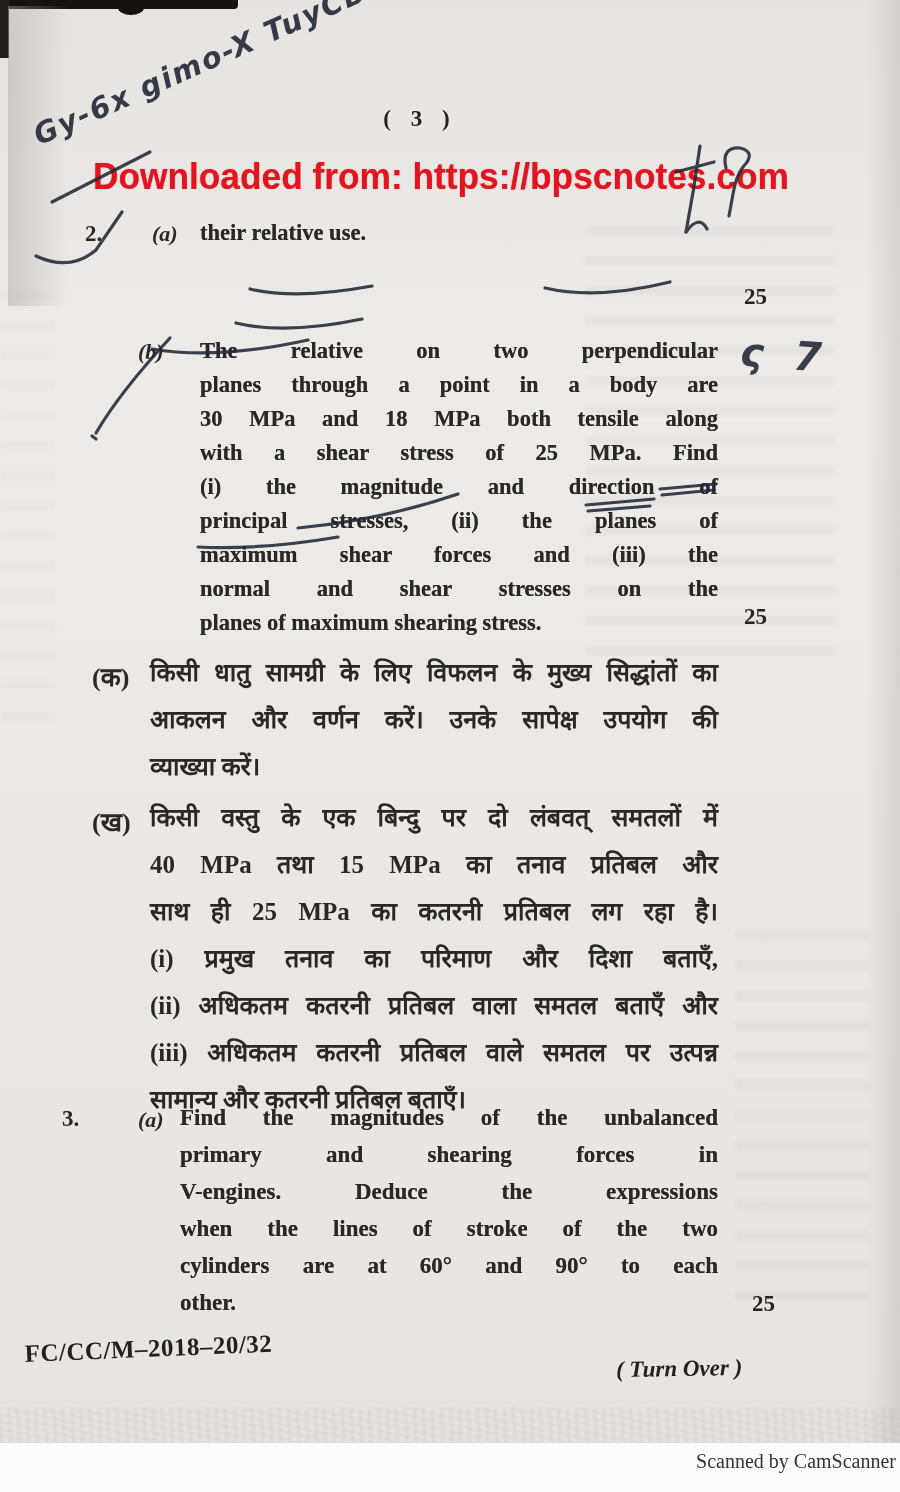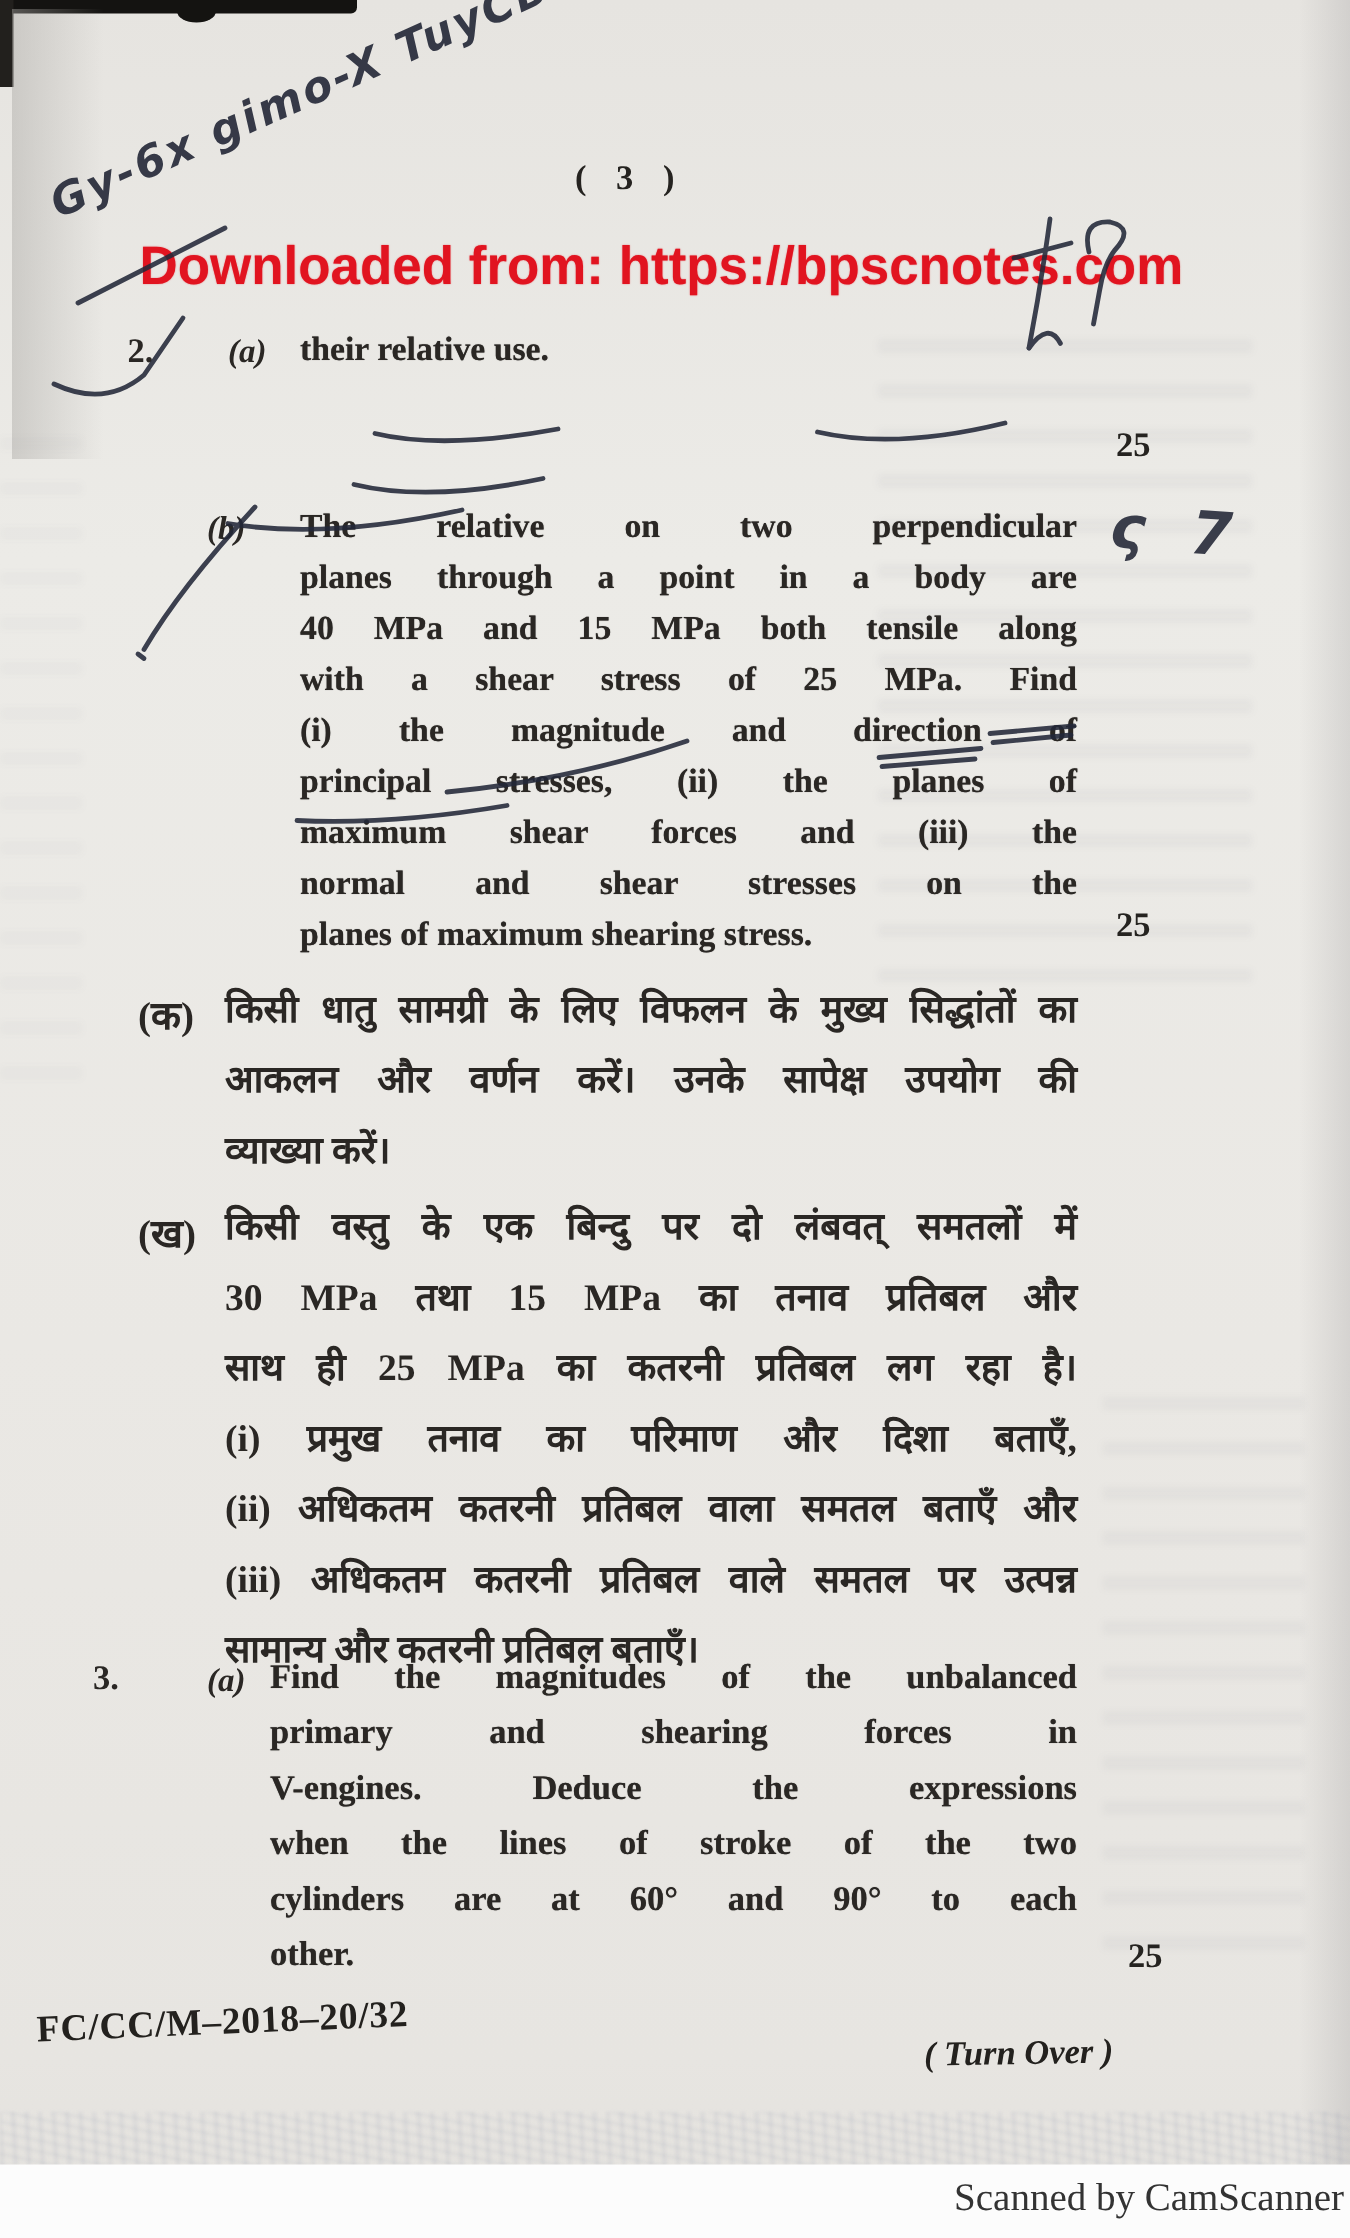--- a/index.html
+++ b/index.html
@@ -46,21 +46,21 @@
   .q3a .tline{font-size:23px;height:37px;}
   .hindi .tline{font-size:25px;font-weight:bold;height:47px;
     font-family:"Liberation Serif","DejaVu Serif",serif;}
   .hlabel{position:absolute;font-size:26px;font-weight:bold;}
   .marks{position:absolute;font-size:23px;font-weight:bold;color:#252320;}
 
   .footer-left{position:absolute;left:24px;top:1340px;font-size:25px;font-weight:bold;
     letter-spacing:.5px;transform:rotate(-2.4deg);transform-origin:left top;color:#23211e;}
   .footer-right{position:absolute;left:616px;top:1356px;font-size:23px;font-weight:bold;
     font-style:italic;transform:rotate(-1deg);color:#23211e;}
-  .scanner{position:absolute;right:4px;top:1450px;font-size:26px;color:#333;
+  .scanner{position:absolute;right:4px;top:1450px;font-size:20px;color:#333;
     font-family:"Liberation Serif","DejaVu Serif",serif;}
 
   .hand{color:#272b3a;font-style:italic;font-weight:bold;
     font-family:"DejaVu Sans","Liberation Sans",sans-serif;}
   .top-note{position:absolute;left:42px;top:118px;width:440px;font-size:29px;
     letter-spacing:2px;transform:rotate(-24deg);transform-origin:left bottom;
     white-space:nowrap;opacity:.92;}
   .side-note{position:absolute;left:740px;top:332px;font-size:40px;
     letter-spacing:8px;transform:rotate(4deg);opacity:.9;}
   .ink{position:absolute;left:0;top:0;pointer-events:none;}
@@ -91,41 +91,41 @@
   <div class="plabel" style="left:152px;top:221px;">(a)</div>
   <div class="tblock eng" style="left:200px;top:220px;width:518px;">
       <div class="tline last">their relative use.</div>
     </div>
   <div class="marks" style="left:744px;top:284px;">25</div>
 
   <div class="plabel" style="left:138px;top:339px;">(b)</div>
   <div class="tblock eng engb" style="left:200px;top:338px;width:518px;">
       <div class="tline">The relative on two perpendicular</div>
       <div class="tline">planes through a point in a body are</div>
-      <div class="tline">40 MPa and 15 MPa both tensile along</div>
+      <div class="tline">30 MPa and 18 MPa both tensile along</div>
       <div class="tline">with a shear stress of 25 MPa. Find</div>
       <div class="tline">(i) the magnitude and direction of</div>
       <div class="tline">principal stresses, (ii) the planes of</div>
       <div class="tline">maximum shear forces and (iii) the</div>
       <div class="tline">normal and shear stresses on the</div>
       <div class="tline last">planes of maximum shearing stress.</div>
     </div>
   <div class="marks" style="left:744px;top:604px;">25</div>
 
   <div class="hlabel" style="left:92px;top:658px;">(क)</div>
   <div class="tblock hindi" style="left:150px;top:654px;width:568px;">
       <div class="tline">किसी धातु सामग्री के लिए विफलन के मुख्य सिद्धांतों का</div>
       <div class="tline">आकलन और वर्णन करें। उनके सापेक्ष उपयोग की</div>
       <div class="tline last">व्याख्या करें।</div>
     </div>
 
   <div class="hlabel" style="left:92px;top:803px;">(ख)</div>
   <div class="tblock hindi" style="left:150px;top:799px;width:568px;">
       <div class="tline">किसी वस्तु के एक बिन्दु पर दो लंबवत् समतलों में</div>
-      <div class="tline">30 MPa तथा 15 MPa का तनाव प्रतिबल और</div>
+      <div class="tline">40 MPa तथा 15 MPa का तनाव प्रतिबल और</div>
       <div class="tline">साथ ही 25 MPa का कतरनी प्रतिबल लग रहा है।</div>
       <div class="tline">(i) प्रमुख तनाव का परिमाण और दिशा बताएँ,</div>
       <div class="tline">(ii) अधिकतम कतरनी प्रतिबल वाला समतल बताएँ और</div>
       <div class="tline">(iii) अधिकतम कतरनी प्रतिबल वाले समतल पर उत्पन्न</div>
       <div class="tline last">सामान्य और कतरनी प्रतिबल बताएँ।</div>
     </div>
 
   <div class="qnum" style="left:62px;top:1106px;">3.</div>
   <div class="plabel" style="left:138px;top:1107px;">(a)</div>
   <div class="tblock eng q3a" style="left:180px;top:1105px;width:538px;">

